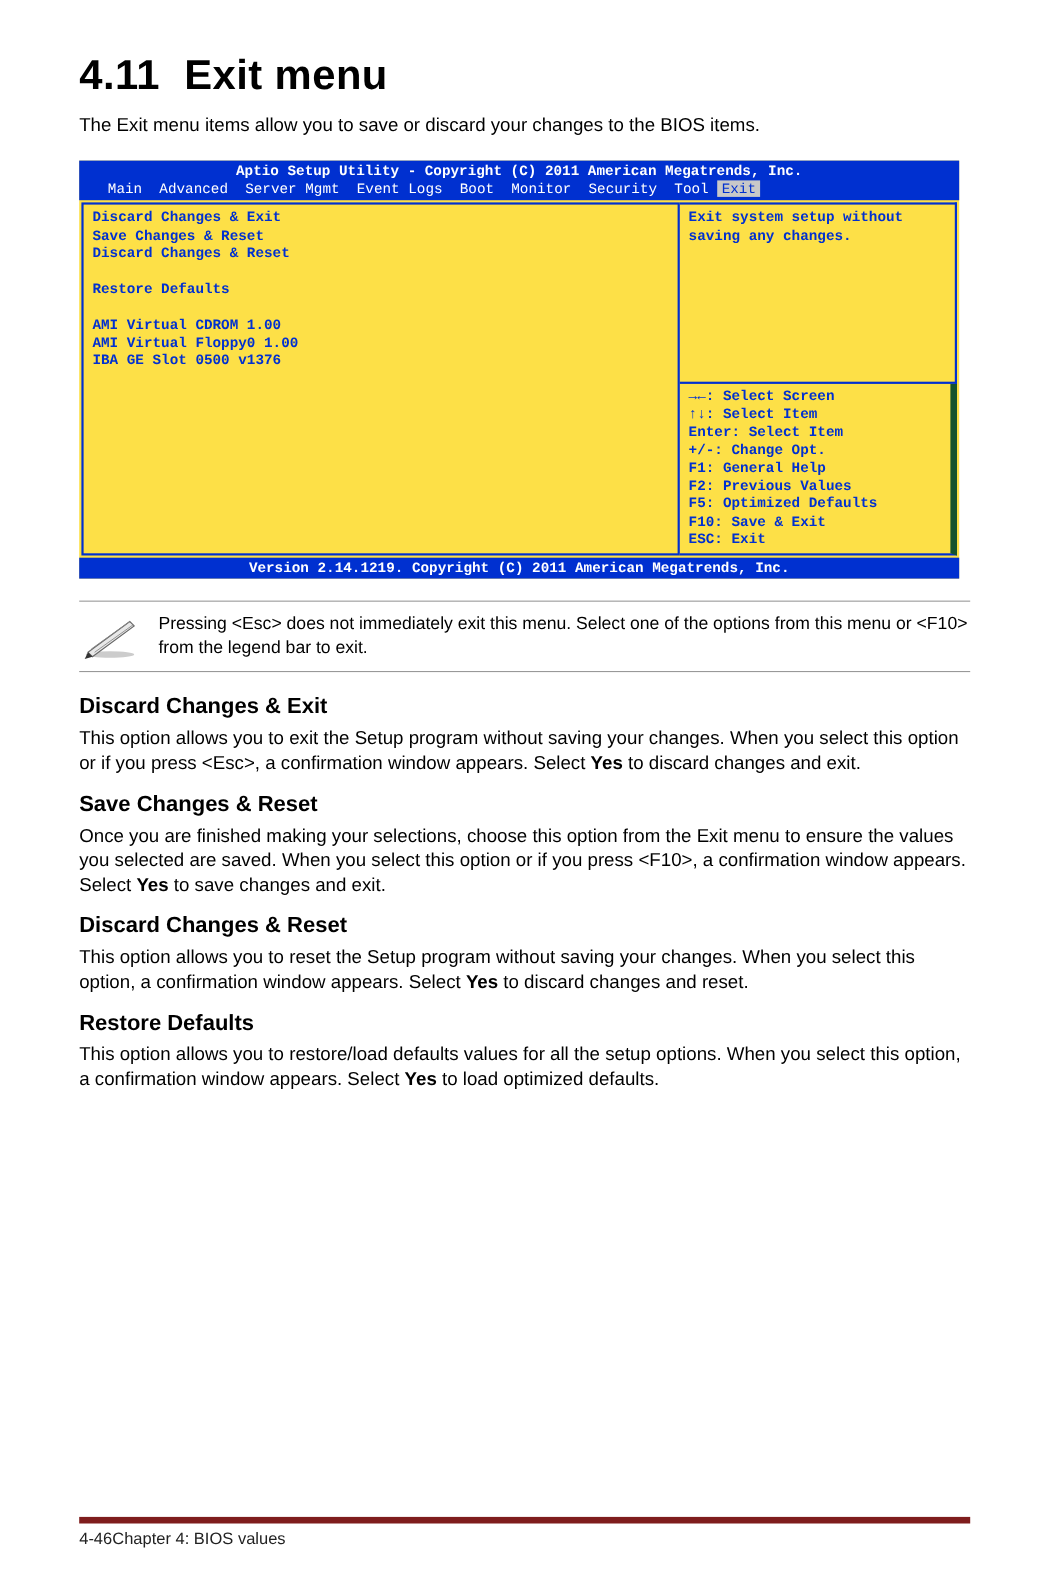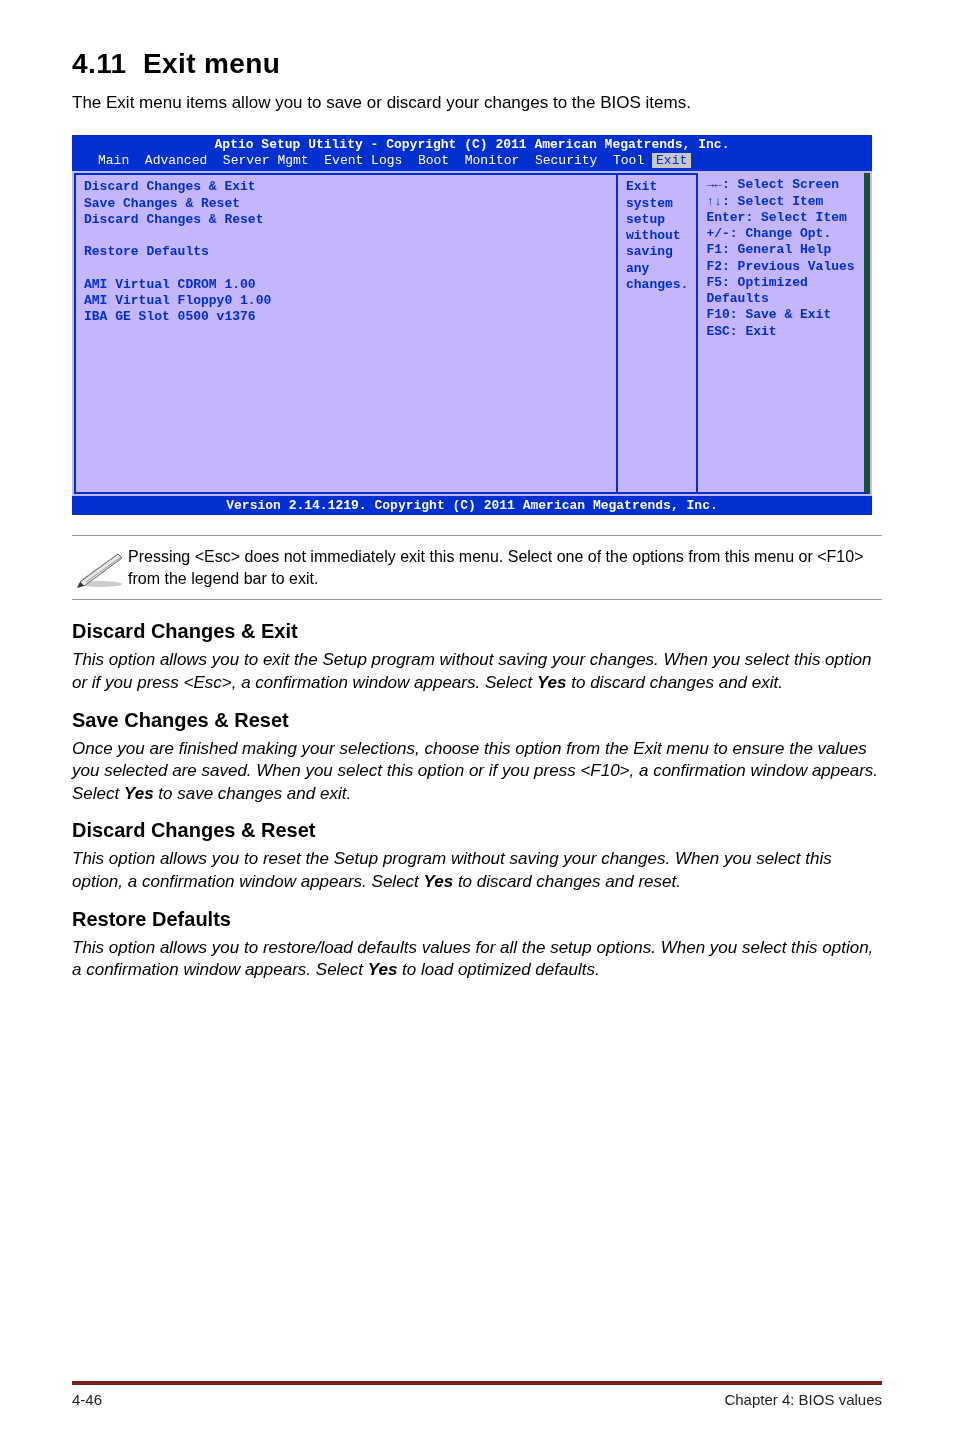--- a/index.html
+++ b/index.html
@@ -10,34 +10,34 @@
   body {
     width: 954px;
     height: 1438px;
     background: #ffffff;
     font-family: Arial, Helvetica, sans-serif;
     color: #000;
     padding: 48px 72px 0 72px;
     position: relative;
   }
   .section-title {
-    font-size: 28px;
+    font-size: 38px;
     font-weight: 700;
     margin-bottom: 12px;
     letter-spacing: 0.4px;
   }
   .intro {
     font-size: 17px;
     margin-bottom: 20px;
     line-height: 1.35;
   }
   
   .bios {
     width: 800px;
-    background: #c4b5fd;
+    background: #fde047;
     font-family: "Courier New", Courier, monospace;
     font-size: 13px;
     color: #0030d0;
     margin-bottom: 20px;
   }
   .bios-header {
     background: #0030d0;
     color: #fff;
     padding: 2px 0;
     line-height: 1.25;
@@ -65,21 +65,21 @@
     border-left: 2px solid #0030d0;
     border-top: 2px solid #0030d0;
     border-bottom: 2px solid #0030d0;
     border-right: 2px solid #0030d0;
     padding: 4px 8px;
     line-height: 1.25;
   }
   .bios-right {
     flex: 1;
     display: flex;
-    flex-direction: row;
+    flex-direction: column;
   }
   .bios-right-top {
     flex: 1;
     border-top: 2px solid #0030d0;
     border-right: 2px solid #0030d0;
     border-bottom: 2px solid #0030d0;
     padding: 4px 8px;
     line-height: 1.25;
   }
   .bios-right-bottom {
@@ -96,21 +96,21 @@
     font-weight: 700;
   }
   .bold { font-weight: 700; }
   .bios-left .dark { color: #000; font-weight: 700; }
   .bios-right-top { color: #222; }
   .bios-right-bottom { color: #0030d0; }
   .bios-right-bottom .line { font-weight: 700; }
   
   .note {
     display: flex;
-    gap: 2px;
+    gap: 18px;
     align-items: center;
     border-top: 1px solid #999;
     border-bottom: 1px solid #999;
     padding: 10px 2px;
     margin-bottom: 20px;
   }
   .note-text {
     font-size: 16px;
     line-height: 1.35;
   }
@@ -122,33 +122,31 @@
   h3.sub {
     font-size: 20px;
     font-weight: 700;
     margin-bottom: 6px;
     margin-top: 14px;
   }
   p.body {
     font-size: 17px;
     line-height: 1.33;
     margin-bottom: 10px;
-    font-style: italic;
   }
   p.body b { font-weight: 700; }
   
   .page-footer {
     position: absolute;
     bottom: 30px;
     left: 72px;
     right: 72px;
-    border-top: 4px solid #7f1d1d;
+    border-top: 6px solid #7f1d1d;
     padding-top: 6px;
     display: flex;
-    justify-content: space-between;
     font-size: 15px;
     color: #222;
   }
 </style>
 </head>
 <body>
 
 <h1 class="section-title">
   <span>4.11</span>&nbsp;&nbsp;<span>Exit menu</span>
 </h1>

